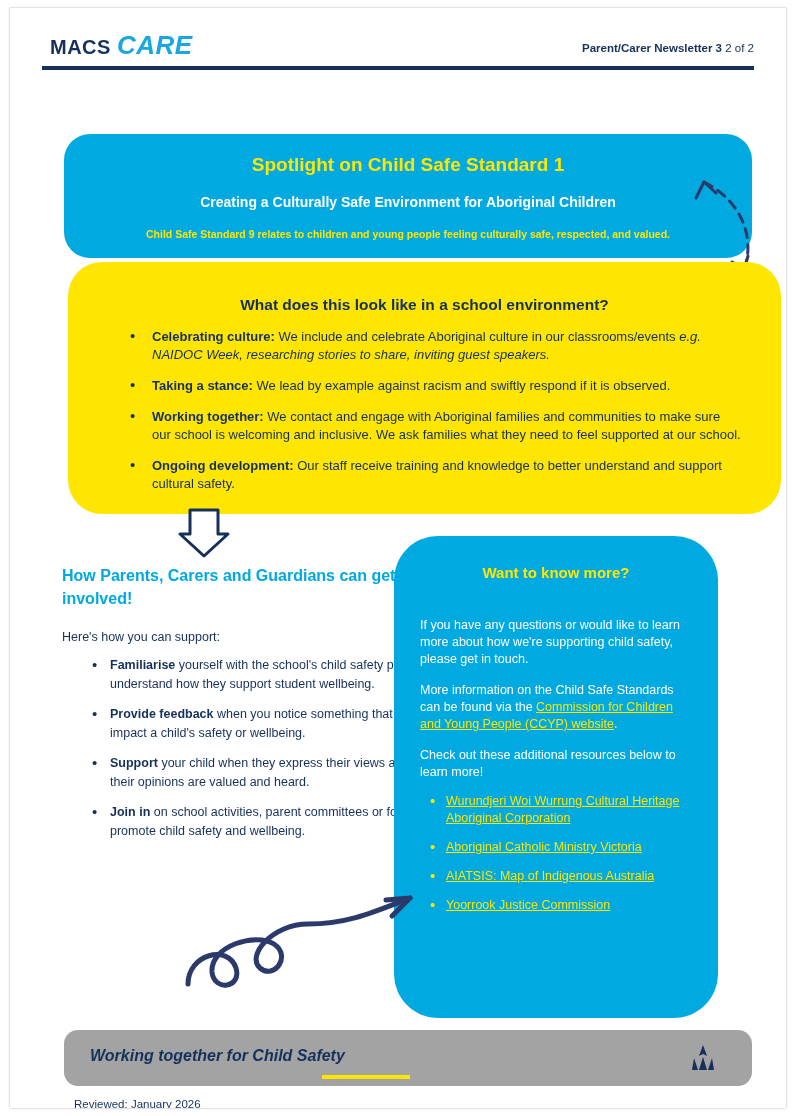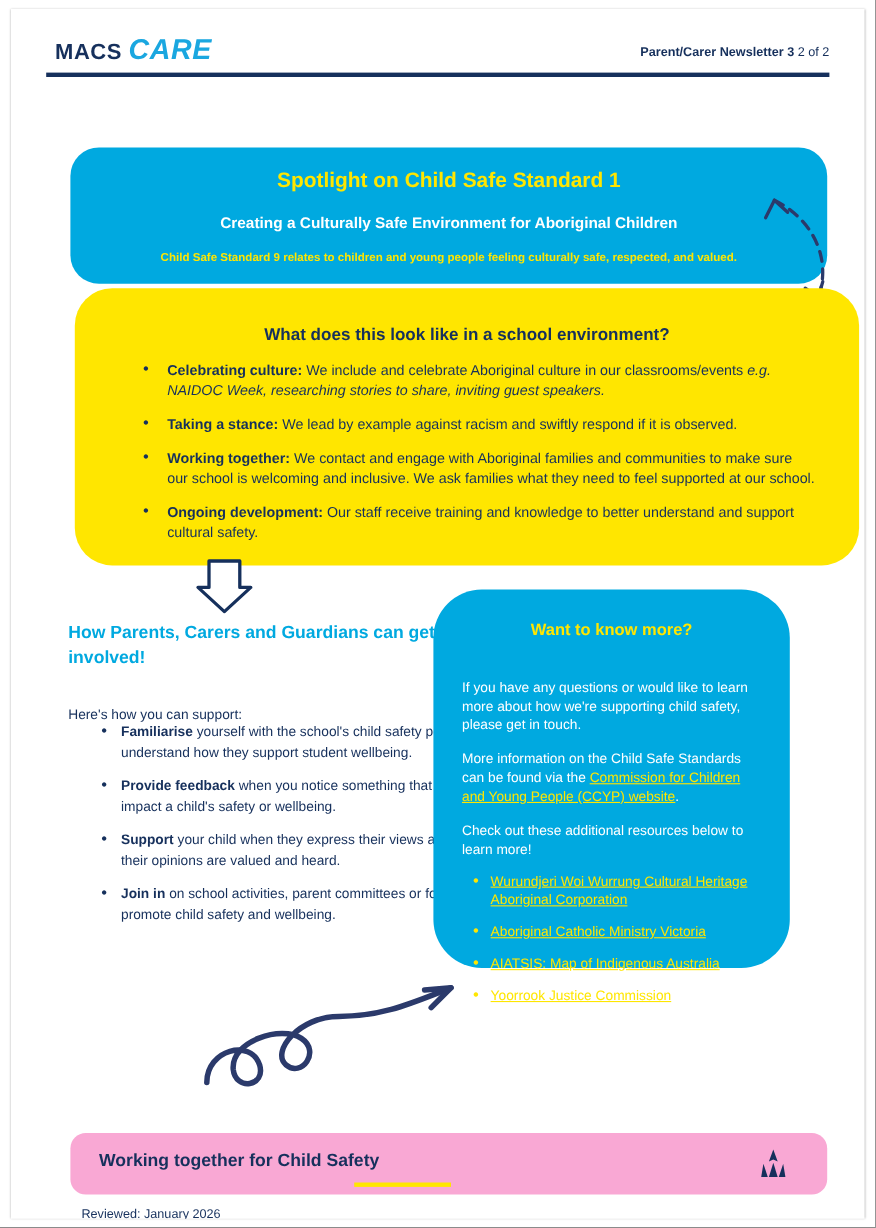--- a/index.html
+++ b/index.html
@@ -163,21 +163,20 @@
     font-weight: bold;
     line-height: 23px;
     color: #00A9E0;
   }
   .leftintro {
     position: absolute;
     left: 52px; top: 622px;
     width: 340px;
     font-size: 12.5px;
     color: #16305c;
-    margin-top: 13px;
   }
   .leftlist {
     position: absolute;
     left: 52px; top: 648px;
     width: 345px;
     margin: 0;
     padding: 0 0 0 48px;
     list-style: none;
   }
   .leftlist li {
@@ -193,21 +192,21 @@
     position: absolute;
     left: -18px; top: -1px;
     font-size: 15px;
   }
   .leftlist li b { font-weight: bold; }
 
   
   .bluepanel {
     position: absolute;
     left: 384px; top: 528px;
-    width: 324px; height: 344px;
+    width: 324px; height: 482px;
     background: #00A9E0;
     border-radius: 44px;
     color: #ffffff;
   }
   .bluepanel h3 {
     margin: 0;
     padding-top: 28px;
     text-align: center;
     font-size: 15px;
     font-weight: bold;
@@ -250,22 +249,23 @@
     position: absolute;
     left: 168px; top: 872px;
     width: 250px; height: 120px;
   }
 
   
   .footband {
     position: absolute;
     left: 54px; top: 1022px;
     width: 688px; height: 56px;
-    background: #f9a8d4;
+    background: #a3a3a3;
     border-radius: 14px;
+    font-style: italic;
   }
   .footband .txt {
     position: absolute;
     left: 26px; top: 17px;
     font-size: 16px;
     font-weight: bold;
     color: #16305c;
   }
   .footband .underline {
     position: absolute;

